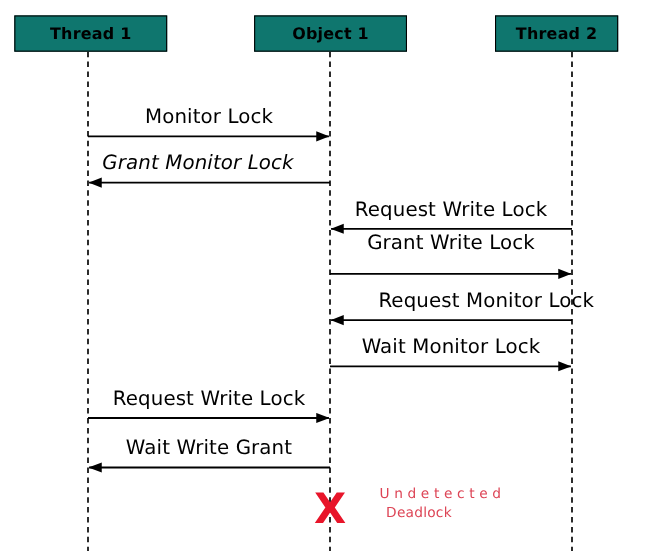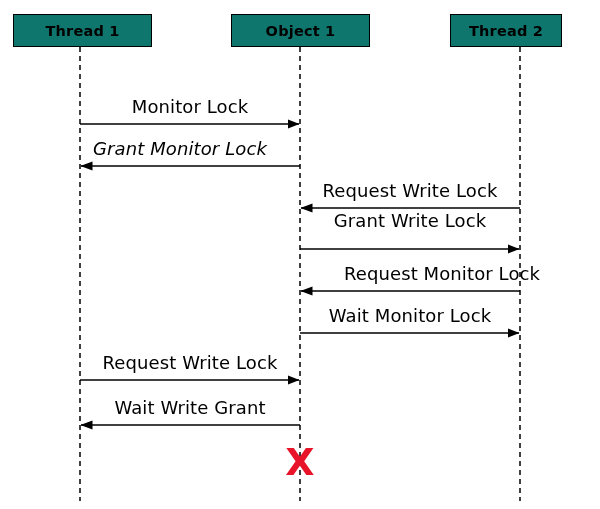--- a/index.html
+++ b/index.html
@@ -119,16 +119,18 @@
       <div class="msg-label" style="left: 410px; top: 231px;">Grant Write Lock</div>
       <div class="msg-label" style="left: 410px; top: 284px; margin-left: 32px;">Request Monitor Lock</div>
       <div class="msg-label" style="left: 410px; top: 326px;">Wait Monitor Lock</div>
       <div class="msg-label" style="left: 190px; top: 373px;">Request Write Lock</div>
       <div class="msg-label" style="left: 190px; top: 418px;">Wait Write Grant</div>
     </div>
 
   <div id="deadlock-annotation">
     <div class="deadlock-x" id="deadlock-marker" style="left: 300px; top: 462px; color: rgb(232, 21, 42);">X</div>
     <div class="deadlock-text" id="deadlock-text-block" style="left: 345px; top: 441px; color: rgb(221, 68, 85);">
+      <div class="deadlock-line1">Undetected</div>
+      <div class="deadlock-line2" style="padding-left: 6px;">Deadlock</div>
     </div>
   </div>
 
 </div>
 
 </body></html>

